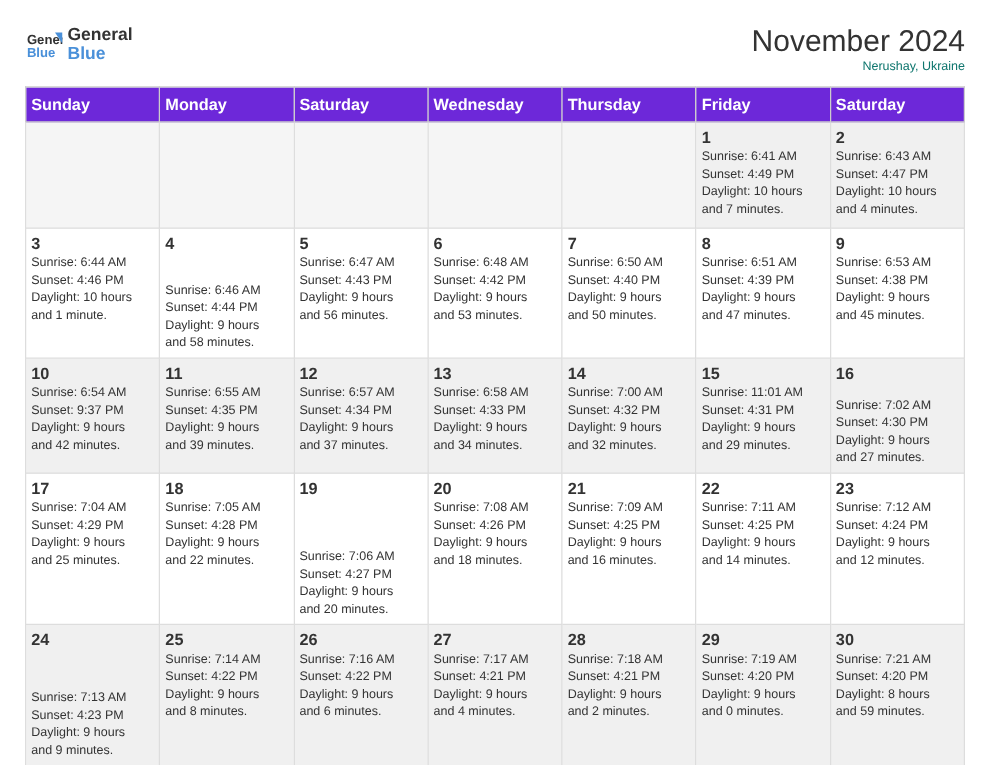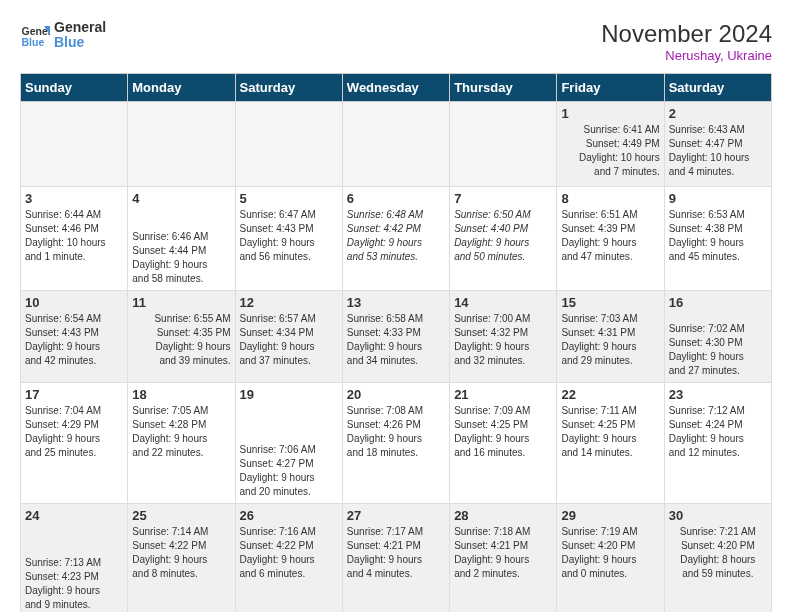--- a/index.html
+++ b/index.html
@@ -27,30 +27,30 @@
     }
     .title-area {
       text-align: right;
     }
     .month-title {
       font-size: 24px;
       color: #333;
       font-weight: normal;
     }
     .location {
-      font-size: 13px;
-      color: #a21caf;
+      font-size: 10px;
+      color: #0f766e;
     }
     table {
       width: 100%;
       border-collapse: collapse;
       table-layout: fixed;
     }
     th {
-      background-color: #0c4a6e;
+      background-color: #6d28d9;
       color: #fff;
       padding: 6px 4px;
       font-size: 13px;
       text-align: left;
       border: 1px solid #ccc;
       margin-left: 24px;
     }
     td {
       border: 1px solid #ddd;
       vertical-align: top;
@@ -112,21 +112,21 @@
   </thead>
   <tbody id="calendar-body">
   <tr>
         <td class="empty"></td>
         <td class="empty"></td>
         <td class="empty"></td>
         <td class="empty"></td>
         <td class="empty"></td>
         <td class="shaded">
           <div class="day-number">1</div>
-          <div class="day-info" style="white-space: pre-line; text-align: right;">Sunrise: 6:41 AM
+          <div class="day-info" style="white-space: pre-line;">Sunrise: 6:41 AM
 Sunset: 4:49 PM
 Daylight: 10 hours
 and 7 minutes.</div>
         </td>
         <td class="shaded">
           <div class="day-number">2</div>
           <div class="day-info" style="white-space: pre-line;">Sunrise: 6:43 AM
 Sunset: 4:47 PM
 Daylight: 10 hours
 and 4 minutes.</div>
@@ -149,28 +149,28 @@
         </td>
         <td>
           <div class="day-number">5</div>
           <div class="day-info" style="white-space: pre-line;">Sunrise: 6:47 AM
 Sunset: 4:43 PM
 Daylight: 9 hours
 and 56 minutes.</div>
         </td>
         <td>
           <div class="day-number">6</div>
-          <div class="day-info" style="white-space: pre-line; font-style: italic;">Sunrise: 6:48 AM
+          <div class="day-info" style="white-space: pre-line;">Sunrise: 6:48 AM
 Sunset: 4:42 PM
 Daylight: 9 hours
 and 53 minutes.</div>
         </td>
         <td>
           <div class="day-number">7</div>
-          <div class="day-info" style="white-space: pre-line; font-style: italic;">Sunrise: 6:50 AM
+          <div class="day-info" style="white-space: pre-line;">Sunrise: 6:50 AM
 Sunset: 4:40 PM
 Daylight: 9 hours
 and 50 minutes.</div>
         </td>
         <td>
           <div class="day-number">8</div>
           <div class="day-info" style="white-space: pre-line;">Sunrise: 6:51 AM
 Sunset: 4:39 PM
 Daylight: 9 hours
 and 47 minutes.</div>
@@ -180,27 +180,27 @@
           <div class="day-info" style="white-space: pre-line;">Sunrise: 6:53 AM
 Sunset: 4:38 PM
 Daylight: 9 hours
 and 45 minutes.</div>
         </td>
       </tr>
       <tr>
         <td class="shaded">
           <div class="day-number">10</div>
           <div class="day-info" style="white-space: pre-line;">Sunrise: 6:54 AM
-Sunset: 4:43 PM
+Sunset: 9:37 PM
 Daylight: 9 hours
 and 42 minutes.</div>
         </td>
         <td class="shaded">
           <div class="day-number">11</div>
-          <div class="day-info" style="white-space: pre-line; text-align: right;">Sunrise: 6:55 AM
+          <div class="day-info" style="white-space: pre-line;">Sunrise: 6:55 AM
 Sunset: 4:35 PM
 Daylight: 9 hours
 and 39 minutes.</div>
         </td>
         <td class="shaded">
           <div class="day-number">12</div>
           <div class="day-info" style="white-space: pre-line;">Sunrise: 6:57 AM
 Sunset: 4:34 PM
 Daylight: 9 hours
 and 37 minutes.</div>
@@ -214,21 +214,21 @@
         </td>
         <td class="shaded">
           <div class="day-number">14</div>
           <div class="day-info" style="white-space: pre-line;">Sunrise: 7:00 AM
 Sunset: 4:32 PM
 Daylight: 9 hours
 and 32 minutes.</div>
         </td>
         <td class="shaded">
           <div class="day-number">15</div>
-          <div class="day-info" style="white-space: pre-line;">Sunrise: 7:03 AM
+          <div class="day-info" style="white-space: pre-line;">Sunrise: 11:01 AM
 Sunset: 4:31 PM
 Daylight: 9 hours
 and 29 minutes.</div>
         </td>
         <td class="shaded">
           <div class="day-number">16</div>
           <div class="day-info" style="white-space: pre-line; margin-top: 12px;">Sunrise: 7:02 AM
 Sunset: 4:30 PM
 Daylight: 9 hours
 and 27 minutes.</div>
@@ -323,20 +323,20 @@
         </td>
         <td class="shaded">
           <div class="day-number">29</div>
           <div class="day-info" style="white-space: pre-line;">Sunrise: 7:19 AM
 Sunset: 4:20 PM
 Daylight: 9 hours
 and 0 minutes.</div>
         </td>
         <td class="shaded">
           <div class="day-number">30</div>
-          <div class="day-info" style="white-space: pre-line; text-align: center;">Sunrise: 7:21 AM
+          <div class="day-info" style="white-space: pre-line;">Sunrise: 7:21 AM
 Sunset: 4:20 PM
 Daylight: 8 hours
 and 59 minutes.</div>
         </td>
       </tr>
     </tbody>
 </table>
 
 </body></html>

